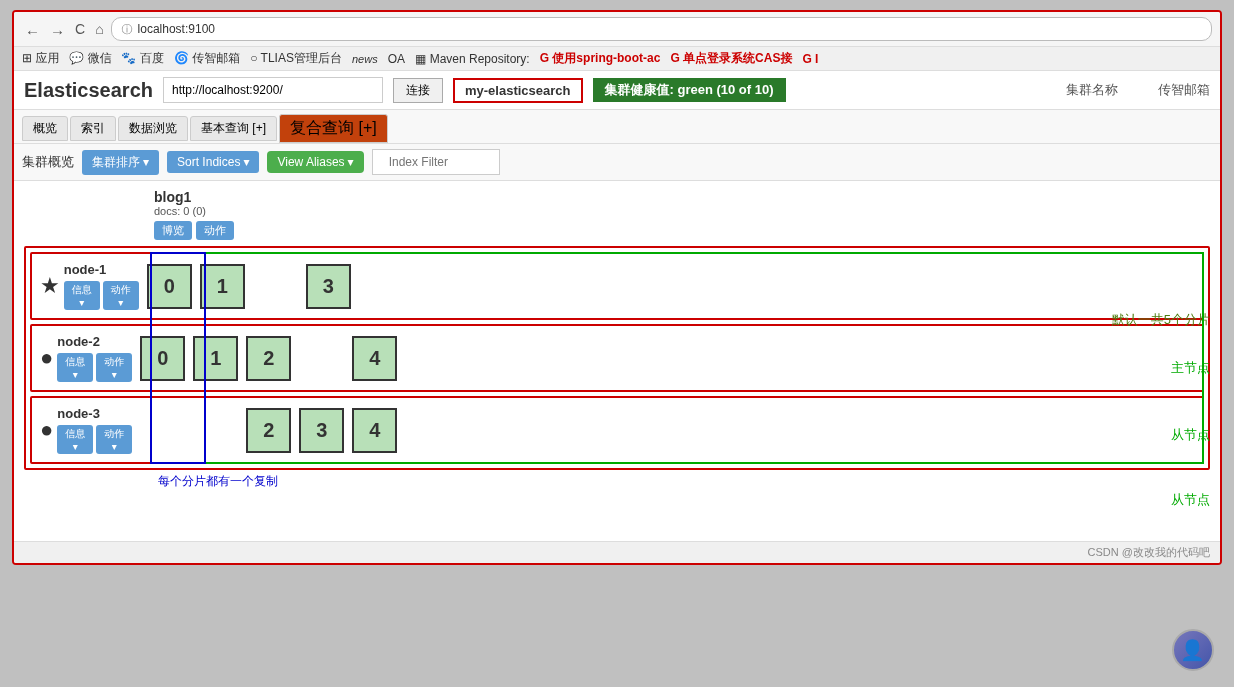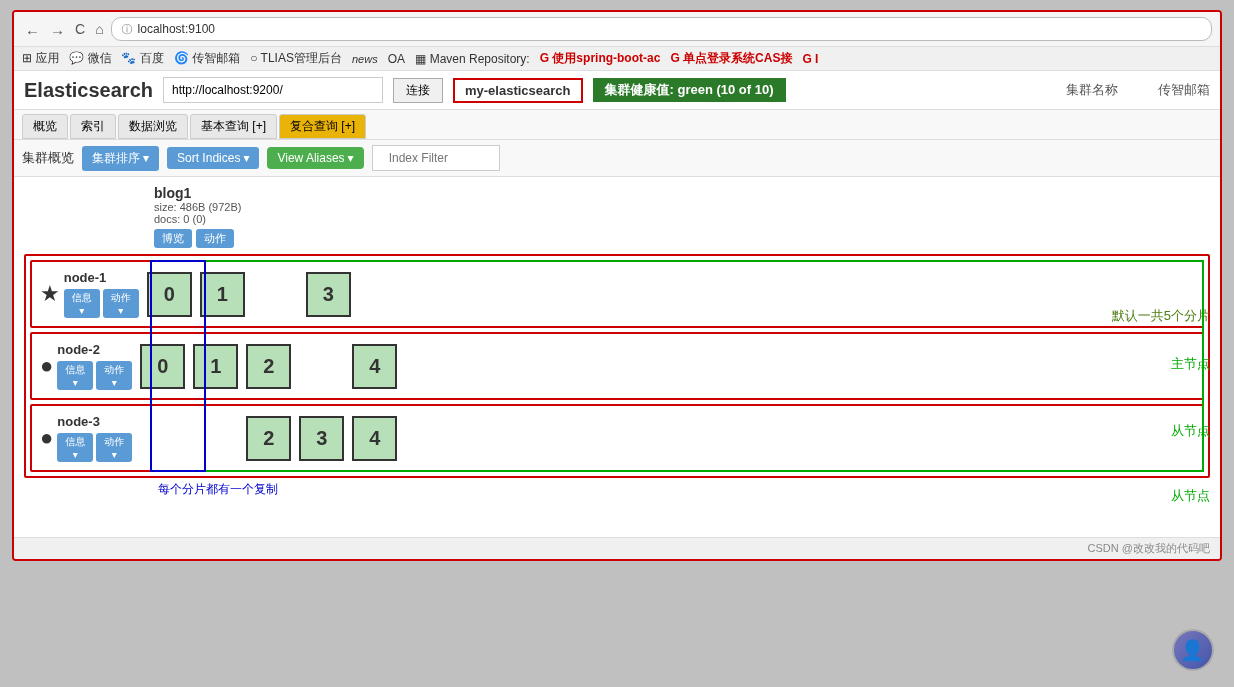--- a/index.html
+++ b/index.html
@@ -54,21 +54,21 @@
         <span>集群名称</span>
         <span>传智邮箱</span>
       </div>
     </div>
 
     <div style="display:flex;align-items:center;padding:4px 8px 0;background:#f8f8f8;border-bottom:1px solid #ddd;gap:2px;">
       <div style="padding:3px 10px;border:1px solid #ccc;background:#e8e8e8;cursor:pointer;font-size:12px;border-radius:3px 3px 0 0;">概览</div>
       <div style="padding:3px 10px;border:1px solid #ccc;background:#e8e8e8;cursor:pointer;font-size:12px;border-radius:3px 3px 0 0;">索引</div>
       <div style="padding:3px 10px;border:1px solid #ccc;background:#e8e8e8;cursor:pointer;font-size:12px;border-radius:3px 3px 0 0;">数据浏览</div>
       <div style="padding:3px 10px;border:1px solid #ccc;background:#e8e8e8;cursor:pointer;font-size:12px;border-radius:3px 3px 0 0;">基本查询 [+]</div>
-      <div style="padding:3px 10px;border:1px solid #ccc;background:#eab308;cursor:pointer;font-size:12px;border-radius:3px 3px 0 0;">复合查询 [+]</div>
+      <div style="padding:3px 10px;border:1px solid #ccc;background:#c2410c;cursor:pointer;font-size:16px;border-radius:3px 3px 0 0;">复合查询 [+]</div>
     </div>
 
     <div style="display:flex;align-items:center;padding:5px 8px;background:#f8f8f8;border-bottom:1px solid #ddd;gap:8px;">
       <span style="font-size:13px;color:#333;">集群概览</span>
       <button style="background:#5b9bd5;color:white;border:none;padding:4px 10px;cursor:pointer;font-size:12px;border-radius:3px;display:flex;align-items:center;gap:3px;">
         <span>集群排序</span>
         <span>▾</span>
       </button>
       <button style="background:#5b9bd5;color:white;border:none;padding:4px 10px;cursor:pointer;font-size:12px;border-radius:3px;display:flex;align-items:center;gap:3px;">
         <span>Sort Indices</span>
@@ -78,21 +78,20 @@
         <span>View Aliases</span>
         <span>▾</span>
       </button>
       <input type="text" style="background: white; border: 1px solid rgb(204, 204, 204); padding: 3px 16px; font-size: 12px; width: 128px; height: 26px;" placeholder="Index Filter">
     </div>
 
     <div style="background:white;padding:8px 10px 10px;position:relative;min-height:360px;">
 
       <div style="margin-left:130px;margin-bottom:4px;">
         <div style="font-size:14px;font-weight:bold;color:#333;">blog1</div>
-        <div style="font-size:11px;color:#555;">size: 486B (972B)</div>
         <div style="font-size:11px;color:#555;">docs: 0 (0)</div>
       </div>
 
       <div style="margin-left:130px;margin-bottom:6px;display:flex;gap:4px;">
         <button style="background:#5b9bd5;color:white;border:none;padding:2px 8px;cursor:pointer;font-size:11px;border-radius:3px;">博览</button>
         <button style="background:#5b9bd5;color:white;border:none;padding:2px 8px;cursor:pointer;font-size:11px;border-radius:3px;">动作</button>
       </div>
 
       <div style="border:2px solid #cc0000;border-radius:2px;padding:4px;position:relative;">
 

